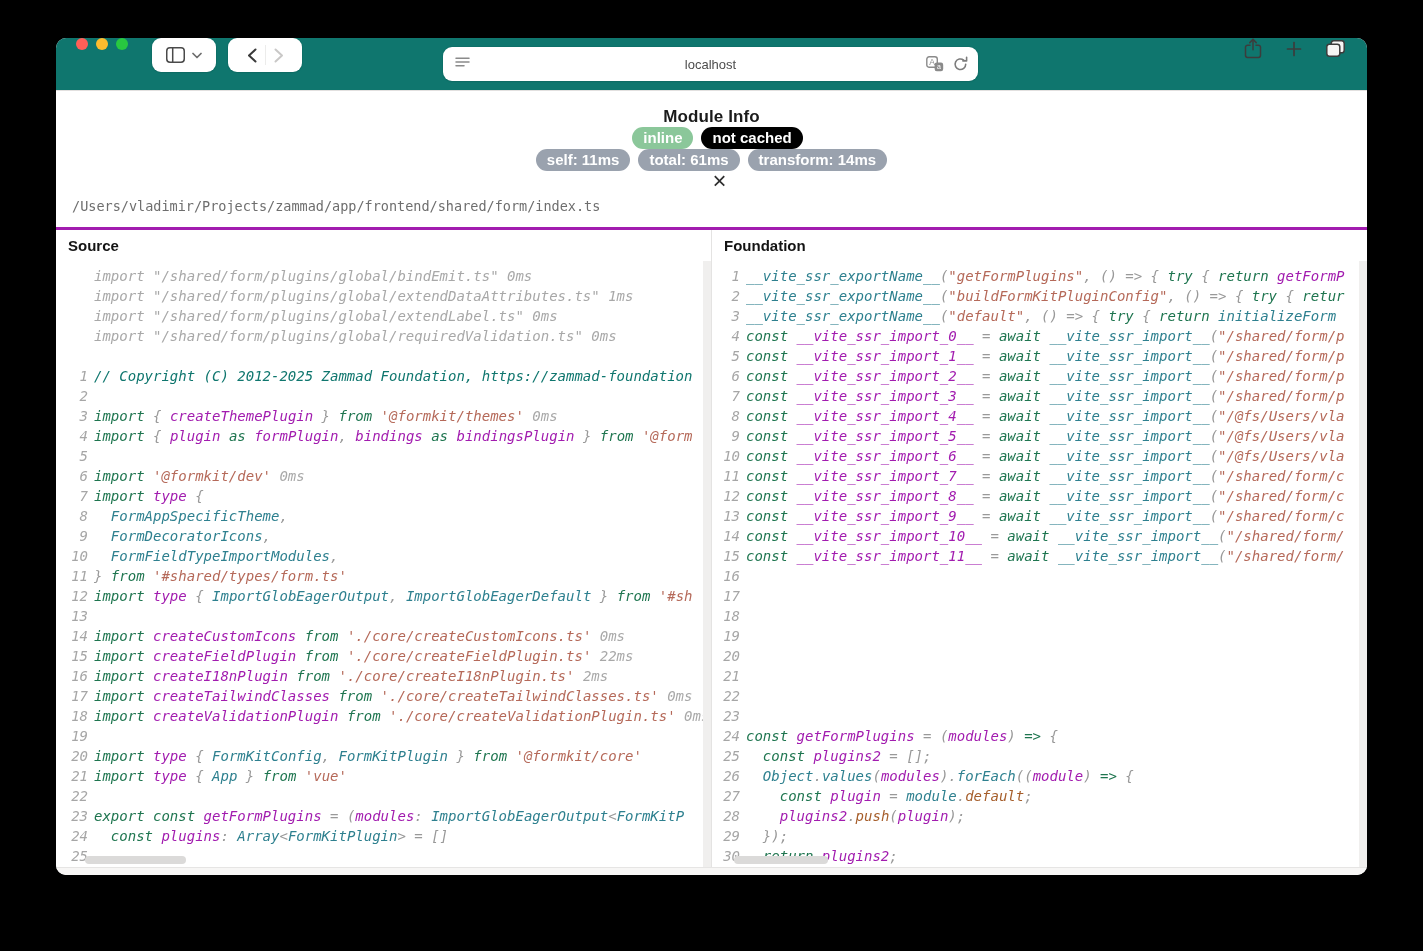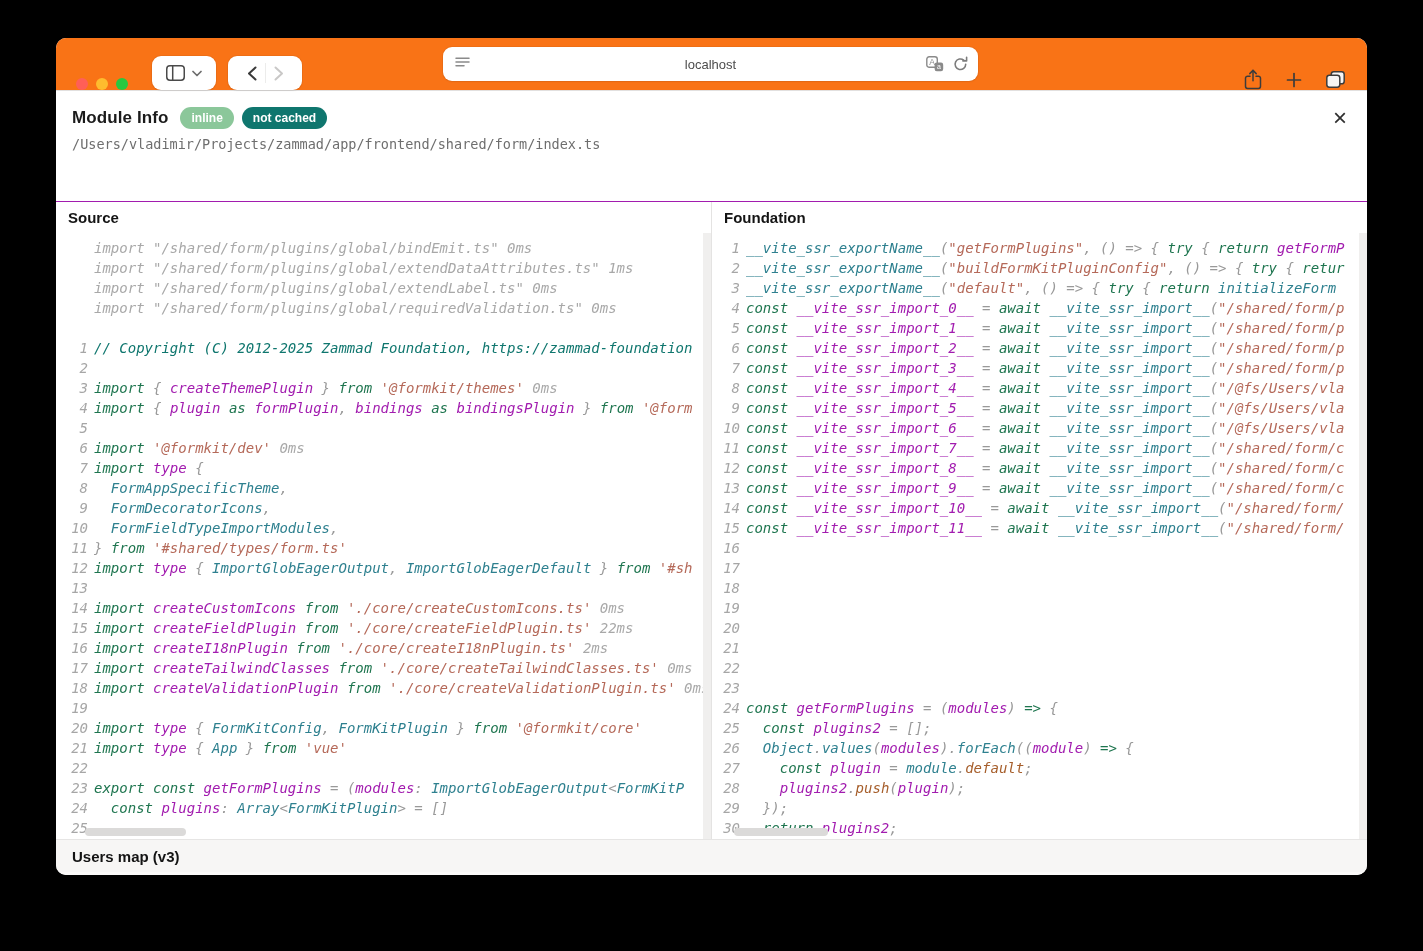--- a/index.html
+++ b/index.html
@@ -1,48 +1,48 @@
 <!DOCTYPE html>
 <html><head>
 <meta charset="utf-8">
 <style>
   html,body{margin:0;padding:0;}
   body{width:1423px;height:951px;background:#000;position:relative;overflow:hidden;
        font-family:"Liberation Sans",sans-serif;-webkit-font-smoothing:antialiased;}
   .window{position:absolute;left:56px;top:38px;width:1311px;height:837px;background:#fff;
           border-radius:10px;overflow:hidden;}
   
-  .toolbar{height:52px;background:#f97316;border-bottom:1px solid #e2e0df;display:flex;
-           align-items:flex-end;position:relative;}
+  .toolbar{height:52px;background:#0f766e;border-bottom:1px solid #e2e0df;display:flex;
+           align-items:flex-start;position:relative;}
   .tl{display:flex;gap:8px;margin-left:20px;}
   .dot{width:12px;height:12px;border-radius:50%;}
   .dot.r{background:#ff5f57}.dot.y{background:#febc2e}.dot.g{background:#28c840}
   .pill{background:#fff;border-radius:9px;height:34px;display:flex;align-items:center;
         justify-content:center;box-shadow:0 0 0 1px rgba(0,0,0,.045),0 1px 2px rgba(0,0,0,.06);}
   .pill-sidebar{width:64px;margin-left:24px;gap:7px;}
   .pill-nav{width:74px;margin-left:12px;gap:0;}
   .nav-sep{width:1px;height:20px;background:#ececeb;margin:0 8px;}
   .pill-url{position:absolute;left:387px;top:9px;width:535px;}
   .url-text{font-size:13px;color:#4c4c4c;}
   .url-left{position:absolute;left:12px;top:10px;}
   .url-right{position:absolute;right:10px;top:9px;display:flex;gap:9px;align-items:center;}
   .tb-right{position:absolute;right:22px;display:flex;gap:24px;align-items:center;}
   .icon-btn{display:flex;align-items:center;justify-content:center;cursor:default;}
   
-  .mod-head{display:flex;align-items:center;padding:16px 16px 0 16px;}
+  .mod-head{display:flex;align-items:center;padding:16px 16px 0 16px;flex-direction:column;}
   .mod-title{font-size:17px;font-weight:700;color:#1b1b1b;letter-spacing:.1px;}
   .badges{display:flex;gap:8px;margin-left:12px;}
-  .badge{color:#fff;font-size:12px;font-weight:700;padding:4px 11px;border-radius:12px;line-height:14px;}
+  .badge{color:#fff;font-size:15px;font-weight:700;padding:4px 11px;border-radius:12px;line-height:14px;}
   .spacer{flex:1;}
   .timings{display:flex;gap:8px;}
   .close-x{margin-left:20px;margin-right:4px;font-size:24px;line-height:20px;color:#2f2f2f;font-weight:400;}
   .mod-path{font-family:"DejaVu Sans Mono",monospace;font-size:13.5px;color:#6e6e6e;
             padding:7px 28px 13px 16px;white-space:pre;}
   
-  .panes{border-top:1px solid #a21caf;display:flex;height:637px;margin-top:36px;}
+  .panes{border-top:3px solid #a21caf;display:flex;height:637px;}
   .pane{position:relative;overflow:hidden;background:#fff;}
   .pane-src{width:655px;border-right:1px solid #e4e3e2;flex:none;}
   .pane-tr{flex:1;}
   .pane-head{height:31px;line-height:32px;font-weight:700;font-size:15px;color:#141414;padding-left:12px;}
   .code{position:absolute;top:31px;left:0;right:0;bottom:0;padding-top:5px;
         font-family:"DejaVu Sans Mono",monospace;font-size:14px;line-height:20px;white-space:pre;overflow:hidden;font-style:italic;}
   .cl{height:20px;display:flex;}
   .ln{flex:none;text-align:right;color:#a6a6a6;}
   .pane-src .ln{width:32px;}
   .pane-tr .ln{width:28px;}
@@ -151,23 +151,28 @@
             <rect x="0.8" y="4.2" width="13" height="12" rx="2.6" fill="#f6f5f4" stroke="#3c3c3c" stroke-width="1.5"></rect>
           </svg>
       </span>
     </div>
   </div>
 
   <div class="mod-head">
     <span class="mod-title">Module Info</span>
     <span class="badges">
         <span class="badge" style="background: rgb(139, 199, 154);">inline</span>
-        <span class="badge" style="background: #0f766e;">not cached</span>
+        <span class="badge" style="background: #000000;">not cached</span>
       </span>
     <span class="spacer"></span>
+    <span class="timings">
+        <span class="badge" style="background: rgb(154, 162, 174);">self: 11ms</span>
+        <span class="badge" style="background: rgb(154, 162, 174);">total: 61ms</span>
+        <span class="badge" style="background: rgb(154, 162, 174);">transform: 14ms</span>
+      </span>
     <span class="close-x">×</span>
   </div>
   <div class="mod-path">/Users/vladimir/Projects/zammad/app/frontend/shared/form/index.ts</div>
 
   <div class="panes">
     <div class="pane pane-src">
       <div class="pane-head">Source</div>
       <div class="code"><div class="cl"><span class="ln"></span><span class="lc"><span class="g">import "/shared/form/plugins/global/bindEmit.ts" 0ms</span></span></div><div class="cl"><span class="ln"></span><span class="lc"><span class="g">import "/shared/form/plugins/global/extendDataAttributes.ts" 1ms</span></span></div><div class="cl"><span class="ln"></span><span class="lc"><span class="g">import "/shared/form/plugins/global/extendLabel.ts" 0ms</span></span></div><div class="cl"><span class="ln"></span><span class="lc"><span class="g">import "/shared/form/plugins/global/requiredValidation.ts" 0ms</span></span></div><div class="cl"><span class="ln"></span><span class="lc"></span></div><div class="cl"><span class="ln">1</span><span class="lc"><span class="c">// Copyright (C) 2012-2025 Zammad Foundation, https://zammad-foundation</span></span></div><div class="cl"><span class="ln">2</span><span class="lc"></span></div><div class="cl"><span class="ln">3</span><span class="lc"><span class="k">import</span><span class="p"> { </span><span class="v">createThemePlugin</span><span class="p"> } </span><span class="k">from</span><span class="s"> '@formkit/themes'</span><span class="g"> 0ms</span></span></div><div class="cl"><span class="ln">4</span><span class="lc"><span class="k">import</span><span class="p"> { </span><span class="v">plugin</span><span class="k"> as </span><span class="v">formPlugin</span><span class="p">, </span><span class="v">bindings</span><span class="k"> as </span><span class="v">bindingsPlugin</span><span class="p"> } </span><span class="k">from</span><span class="s"> '@form</span></span></div><div class="cl"><span class="ln">5</span><span class="lc"></span></div><div class="cl"><span class="ln">6</span><span class="lc"><span class="k">import</span><span class="s"> '@formkit/dev'</span><span class="g"> 0ms</span></span></div><div class="cl"><span class="ln">7</span><span class="lc"><span class="k">import</span><span class="v"> type</span><span class="p"> {</span></span></div><div class="cl"><span class="ln">8</span><span class="lc"><span class="t">  FormAppSpecificTheme</span><span class="p">,</span></span></div><div class="cl"><span class="ln">9</span><span class="lc"><span class="t">  FormDecoratorIcons</span><span class="p">,</span></span></div><div class="cl"><span class="ln">10</span><span class="lc"><span class="t">  FormFieldTypeImportModules</span><span class="p">,</span></span></div><div class="cl"><span class="ln">11</span><span class="lc"><span class="p">} </span><span class="k">from</span><span class="s"> '#shared/types/form.ts'</span></span></div><div class="cl"><span class="ln">12</span><span class="lc"><span class="k">import</span><span class="v"> type</span><span class="p"> { </span><span class="t">ImportGlobEagerOutput</span><span class="p">, </span><span class="t">ImportGlobEagerDefault</span><span class="p"> } </span><span class="k">from</span><span class="s"> '#sh</span></span></div><div class="cl"><span class="ln">13</span><span class="lc"></span></div><div class="cl"><span class="ln">14</span><span class="lc"><span class="k">import</span><span class="v"> createCustomIcons</span><span class="k"> from</span><span class="s"> './core/createCustomIcons.ts'</span><span class="g"> 0ms</span></span></div><div class="cl"><span class="ln">15</span><span class="lc"><span class="k">import</span><span class="v"> createFieldPlugin</span><span class="k"> from</span><span class="s"> './core/createFieldPlugin.ts'</span><span class="g"> 22ms</span></span></div><div class="cl"><span class="ln">16</span><span class="lc"><span class="k">import</span><span class="v"> createI18nPlugin</span><span class="k"> from</span><span class="s"> './core/createI18nPlugin.ts'</span><span class="g"> 2ms</span></span></div><div class="cl"><span class="ln">17</span><span class="lc"><span class="k">import</span><span class="v"> createTailwindClasses</span><span class="k"> from</span><span class="s"> './core/createTailwindClasses.ts'</span><span class="g"> 0ms</span></span></div><div class="cl"><span class="ln">18</span><span class="lc"><span class="k">import</span><span class="v"> createValidationPlugin</span><span class="k"> from</span><span class="s"> './core/createValidationPlugin.ts'</span><span class="g"> 0ms</span></span></div><div class="cl"><span class="ln">19</span><span class="lc"></span></div><div class="cl"><span class="ln">20</span><span class="lc"><span class="k">import</span><span class="v"> type</span><span class="p"> { </span><span class="t">FormKitConfig</span><span class="p">, </span><span class="t">FormKitPlugin</span><span class="p"> } </span><span class="k">from</span><span class="s"> '@formkit/core'</span></span></div><div class="cl"><span class="ln">21</span><span class="lc"><span class="k">import</span><span class="v"> type</span><span class="p"> { </span><span class="t">App</span><span class="p"> } </span><span class="k">from</span><span class="s"> 'vue'</span></span></div><div class="cl"><span class="ln">22</span><span class="lc"></span></div><div class="cl"><span class="ln">23</span><span class="lc"><span class="k">export</span><span class="k"> const</span><span class="v"> getFormPlugins</span><span class="p"> = (</span><span class="v">modules</span><span class="p">: </span><span class="t">ImportGlobEagerOutput</span><span class="p">&lt;</span><span class="t">FormKitP</span></span></div><div class="cl"><span class="ln">24</span><span class="lc"><span class="k">  const</span><span class="v"> plugins</span><span class="p">: </span><span class="t">Array</span><span class="p">&lt;</span><span class="t">FormKitPlugin</span><span class="p">&gt; = []</span></span></div><div class="cl"><span class="ln">25</span><span class="lc"></span></div></div>
       <div class="vtrack"></div>
       <div class="hthumb hthumb-src"></div>

